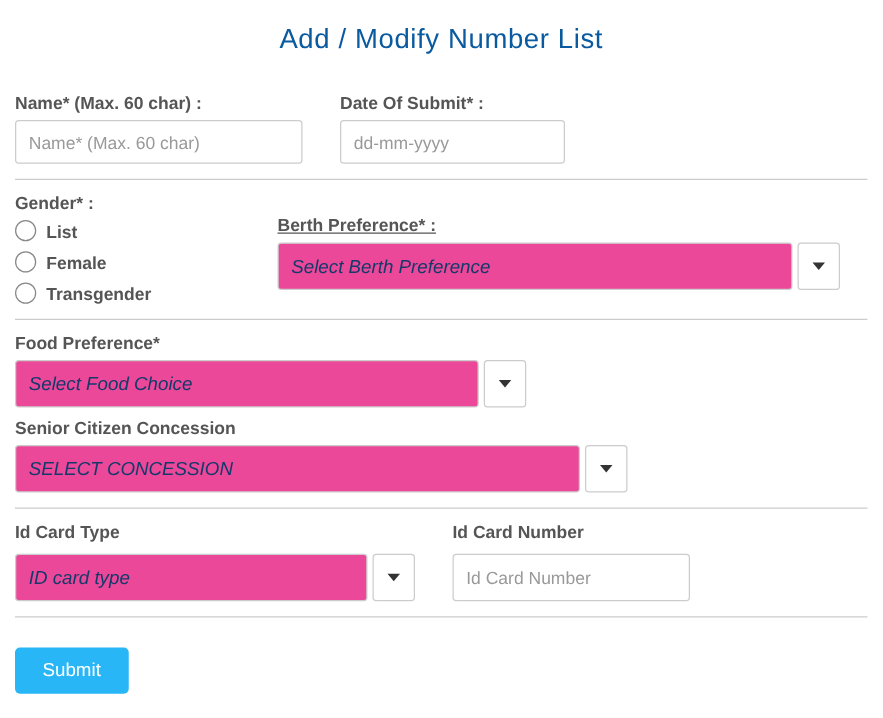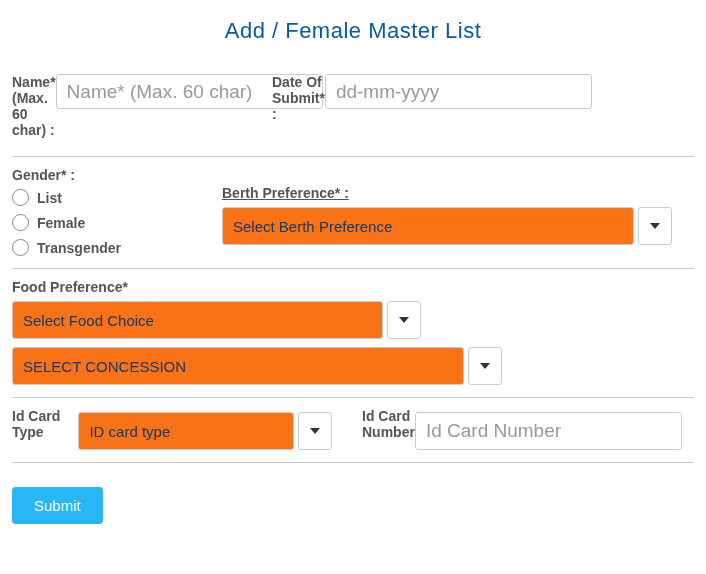--- a/index.html
+++ b/index.html
@@ -24,34 +24,34 @@
     font-family: "Century Gothic", Arial, sans-serif;
     letter-spacing: 0.5px;
   }
   .row {
     display: flex;
     gap: 30px;
     margin-bottom: 10px;
   }
   .field {
     display: flex;
-    flex-direction: row;
+    flex-direction: column;
   }
   .field-label {
     font-weight: bold;
     color: #555;
     font-size: 14px;
     margin-bottom: 6px;
   }
   .text-input {
     height: 35px;
     border: 1px solid #ccc;
     border-radius: 3px;
     padding: 0 10px;
-    font-size: 19px;
+    font-size: 14px;
     color: #737373;
   }
   .text-input::placeholder {
     color: #999;
   }
   .hr {
     border: none;
     border-top: 1px solid #ccc;
     margin: 12px 0 10px 0;
   }
@@ -86,21 +86,22 @@
   }
   .dropdown-text {
     flex: 1;
     border: 1px solid #ccc;
     border-radius: 3px;
     display: flex;
     align-items: center;
     padding: 0 10px;
     color: #14396a;
     font-size: 15px;
-    background: #f97316;
+    background: #ec4899;
+    font-style: italic;
   }
   .dropdown-btn {
     width: 34px;
     border: 1px solid #ccc;
     border-radius: 3px;
     margin-left: 4px;
     display: flex;
     align-items: center;
     justify-content: center;
     background: #fff;
@@ -129,21 +130,21 @@
     margin: 8px 0;
   }
   .gender-row {
     display: flex;
     gap: 60px;
   }
 </style>
 </head>
 <body>
 
-<h1 class="page-title">Add / Female Master List</h1>
+<h1 class="page-title">Add / Modify Number List</h1>
 
 <div class="row">
   <div class="field" style="width:230px;">
     <label class="field-label">Name* (Max. 60 char) :</label>
     <input class="text-input" type="text" placeholder="Name* (Max. 60 char)" style="">
   </div>
   <div class="field" style="width:180px;">
     <label class="field-label">Date Of Submit* :</label>
     <input class="text-input" type="text" placeholder="dd-mm-yyyy" style="">
   </div>
@@ -186,20 +187,21 @@
   <div class="field-label">Food Preference*</div>
   <div class="dropdown" style="width:409px; margin-top:6px;">
     <div class="dropdown-text">Select Food Choice</div>
     <div class="dropdown-btn">
       <span class="chev-down"></span>
     </div>
   </div>
 </div>
 
 <div class="section">
+  <div class="field-label">Senior Citizen Concession</div>
   <div class="dropdown" style="width:490px; margin-top:6px;">
     <div class="dropdown-text">SELECT CONCESSION</div>
     <div class="dropdown-btn">
       <span class="chev-down"></span>
     </div>
   </div>
 </div>
 
 <hr class="hr">
 

